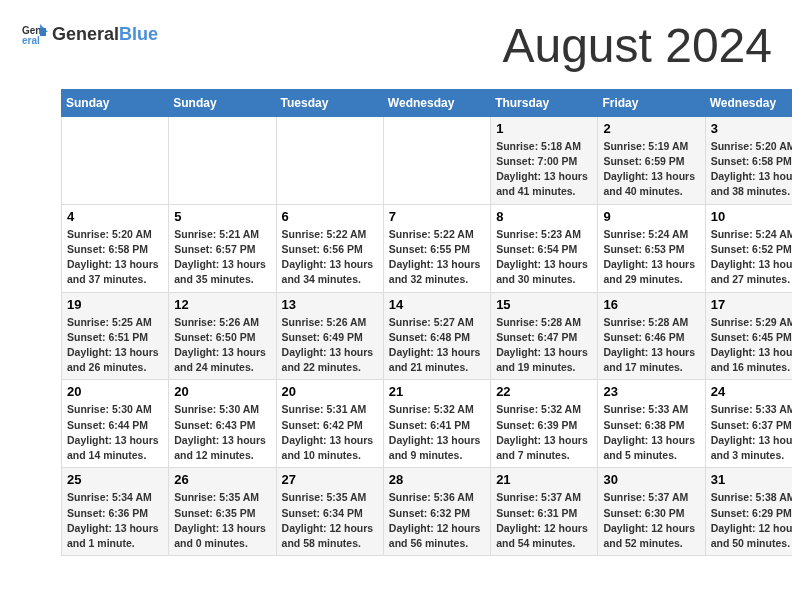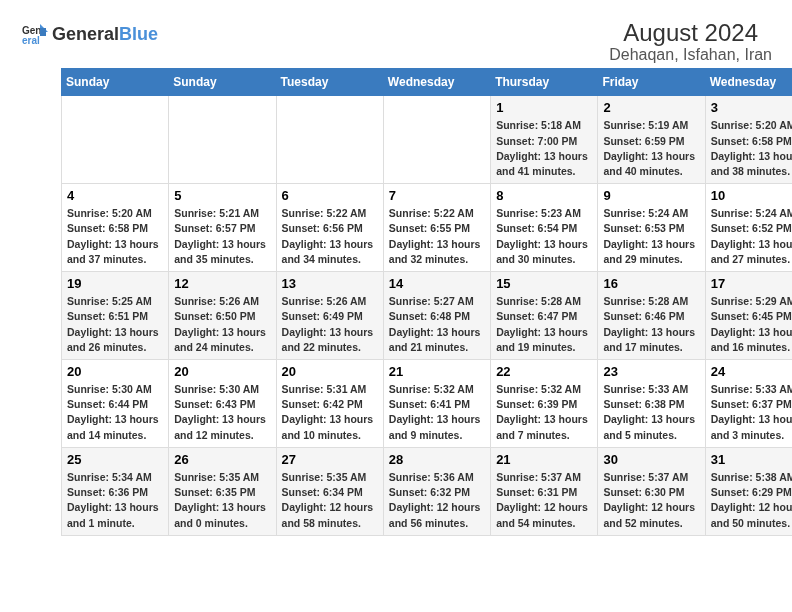--- a/index.html
+++ b/index.html
@@ -7,36 +7,36 @@
       font-family: Arial, sans-serif;
       background: #fff;
       width: 792px;
       min-height: 612px;
       padding: 20px;
     }
     .header {
       display: flex;
       justify-content: space-between;
       align-items: flex-start;
-      margin-bottom: 4px;
+      margin-bottom: 16px;
     }
     .logo {
       display: flex;
       align-items: center;
       gap: 4px;
     }
     .logo-icon {
       width: 28px;
       height: 28px;
     }
     .title-block {
       text-align: right;
     }
     .main-title {
-      font-size: 24px;
+      font-size: 48px;
       font-weight: normal;
       color: #333;
       line-height: 1.1;
       text-align: center;
     }
     .subtitle {
       font-size: 16px;
       color: #555;
     }
     table {
@@ -99,21 +99,20 @@
       <text x="2" y="24" font-size="10" fill="#4a90d9" font-weight="bold">eral</text>
       <polygon points="20,4 28,12 20,12" fill="#4a90d9"></polygon>
       <polygon points="20,8 26,8 26,16 20,16" fill="#3a7bbf"></polygon>
     </svg>
     <div>
       <span style="font-size:18px;font-weight:bold;color:#333;">General</span><span style="font-size:18px;font-weight:bold;color:#4a90d9;">Blue</span>
     </div>
   </div>
   <div class="title-block">
     <div class="main-title">August 2024</div>
-    <div class="subtitle">Dehaqan, Isfahan, Iran</div>
   </div>
 </div>
 
 <table>
   <thead>
     <tr>
     <th>Sunday</th>
         <th>Sunday</th>
         <th>Tuesday</th>
         <th>Wednesday</th>

